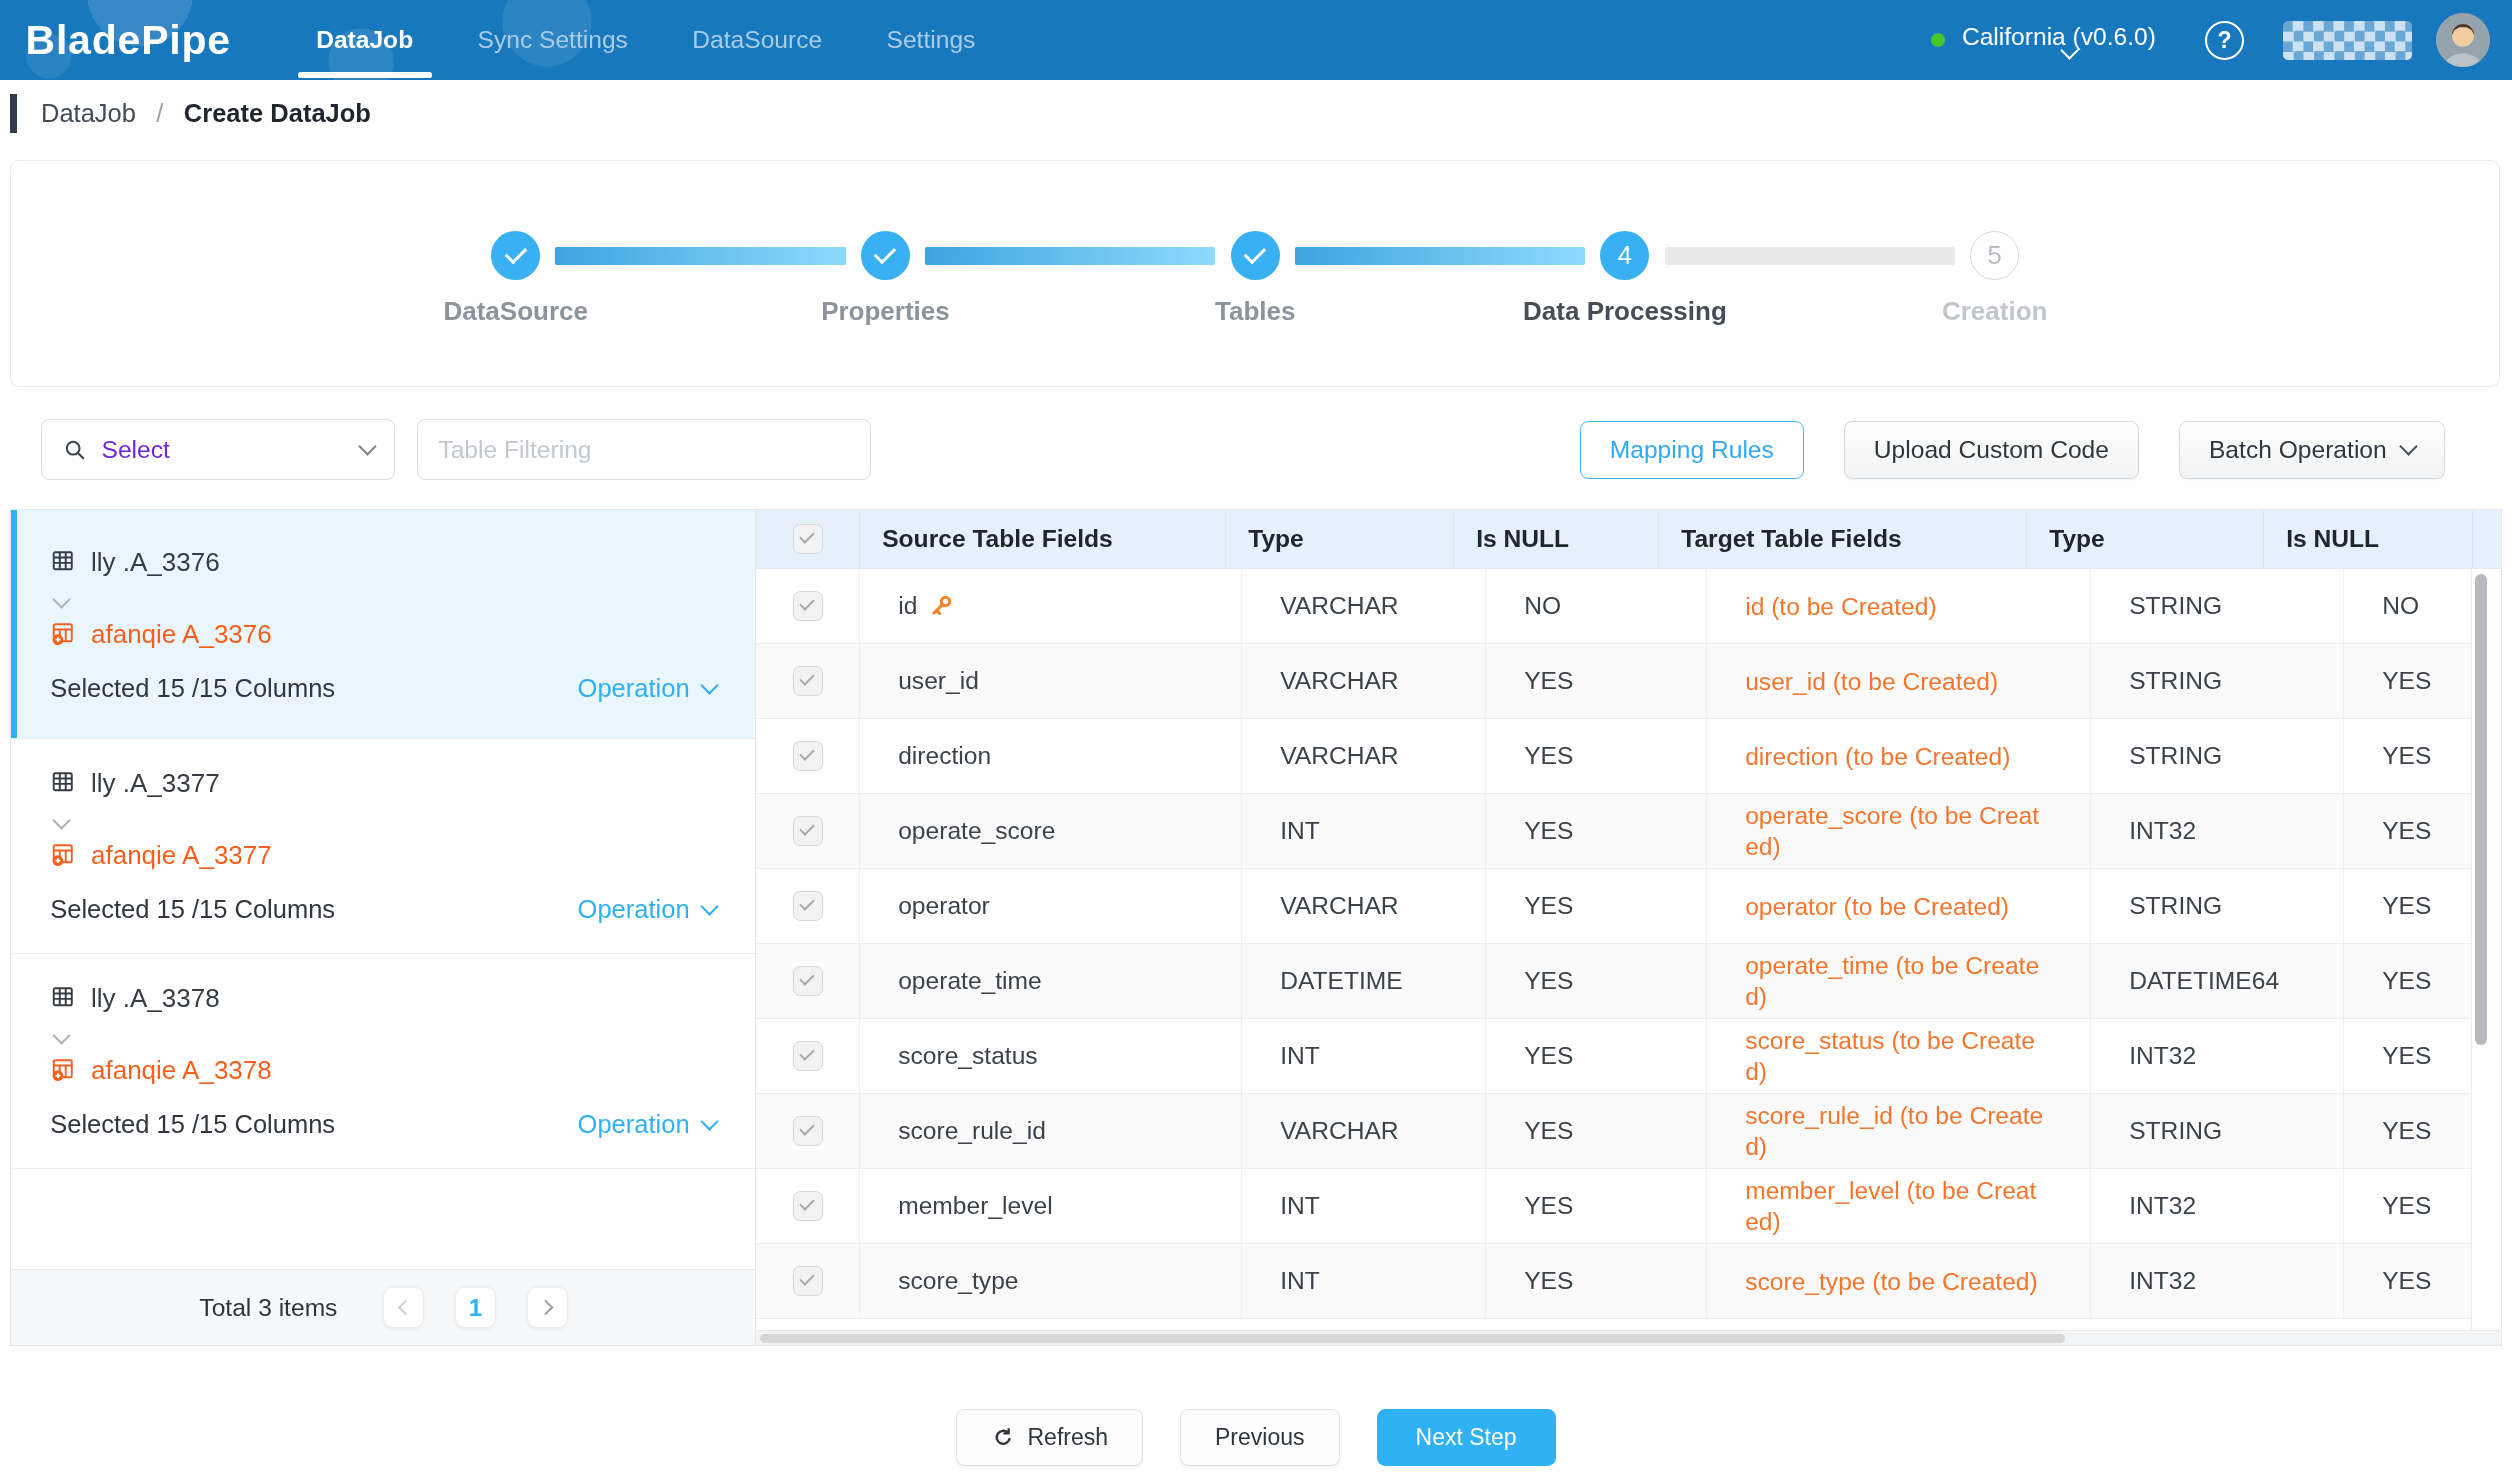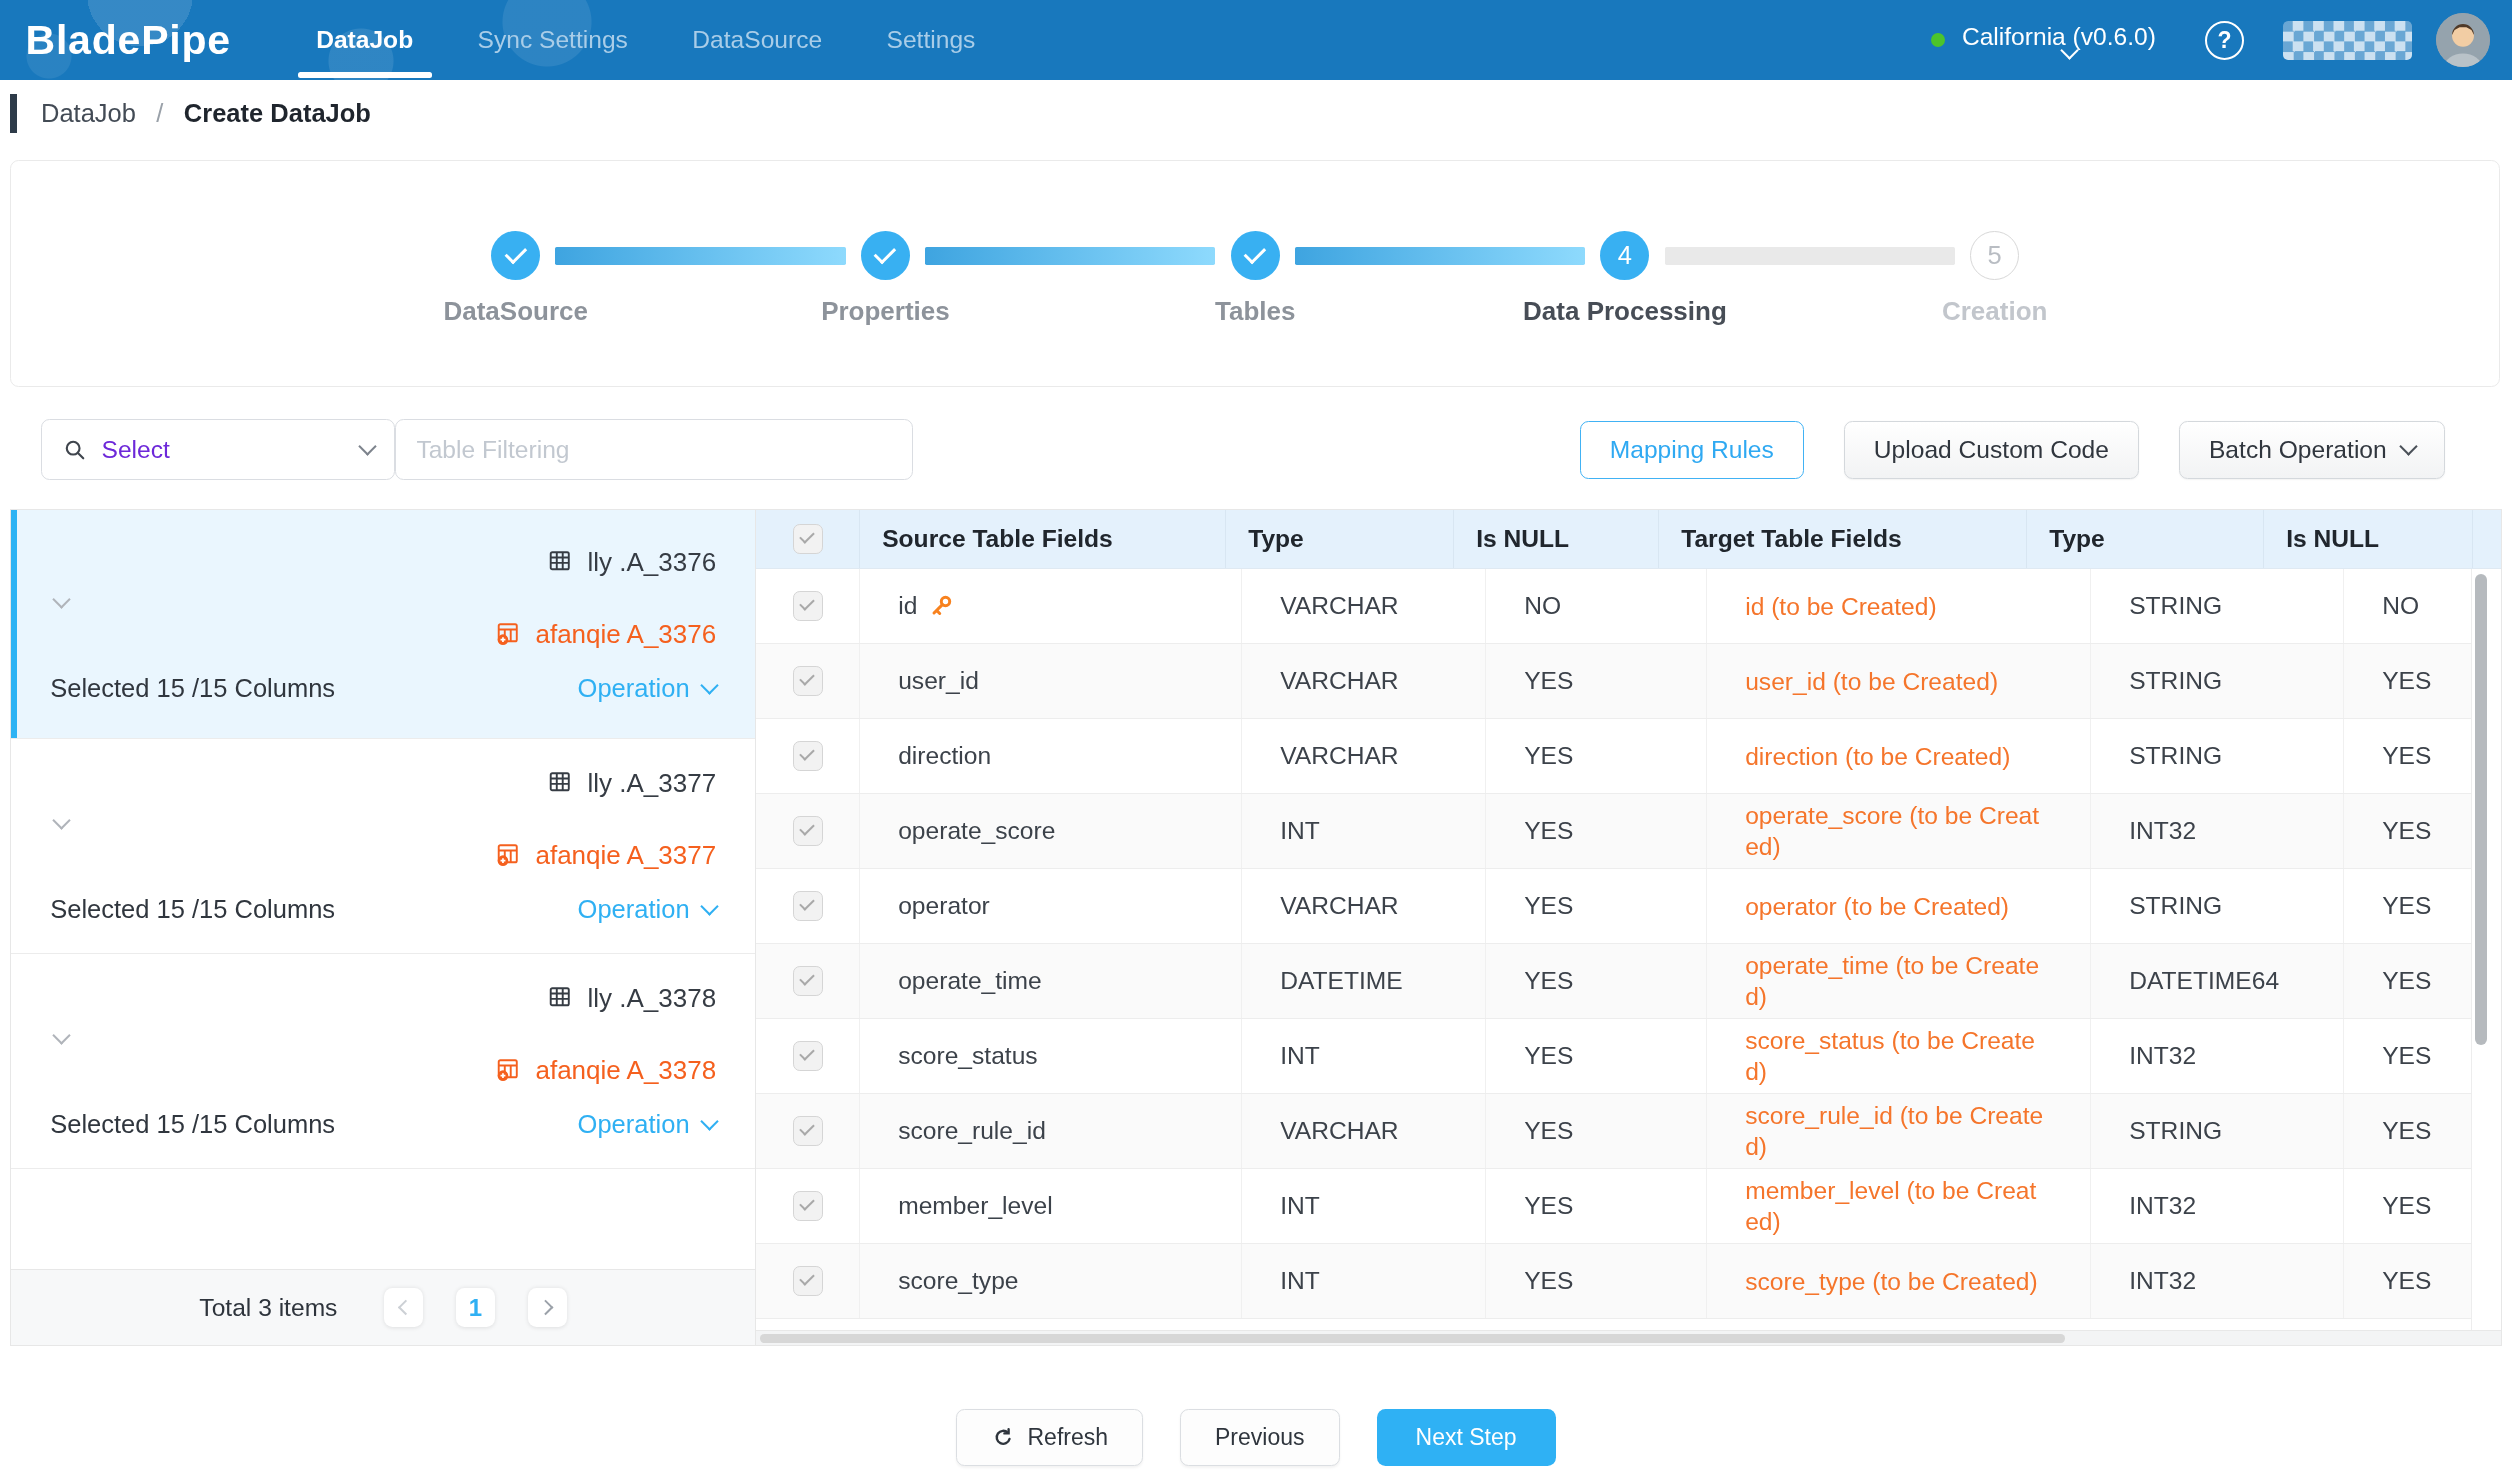--- a/index.html
+++ b/index.html
@@ -51,21 +51,21 @@
   .st-pending .step-label{color:#c2c6cc;}
   .conn{flex:1;height:18px;margin:0 15.3px;border-radius:1.7px;}
   .conn.blue{background:linear-gradient(90deg,#3ea4e0,#8edafd);}
   .conn.gray{background:#e9e9e9;}
 
   
   .toolbar{position:absolute;top:419px;left:41px;right:67px;height:61px;display:flex;align-items:center;}
   .select-box,.filter-box{height:61px;border:0.8px solid #dadde2;border-radius:8.5px;display:flex;align-items:center;
         box-sizing:border-box;background:#fff;padding:0 20.4px;cursor:text;}
   .select-box{width:354px;cursor:pointer;}
-  .filter-box{width:518px;}
+  .filter-box{width:454px;margin-left:22px;}
   .search-ic{display:flex;margin-right:13.6px;}
   .ph{font-size:24.6px;color:#6d28d9;flex:1;}
   .filter-box .ph{color:#c2c8d0;}
   .select-box .chev{color:#7d838c;margin-top:-5.1px;}
   .toolbar-right{margin-left:auto;display:flex;gap:40px;}
   .btn{height:58px;border-radius:8.5px;display:flex;align-items:center;justify-content:center;
         font-size:24.6px;box-sizing:border-box;cursor:pointer;white-space:nowrap;}
   .btn-outline-blue{border:1.7px solid #41b2f4;color:#2fa9f2;background:#fff;padding:0 29px;}
   .btn-default{border:0.8px solid #d4d8dc;color:#30363e;background:linear-gradient(#ffffff,#f2f3f4);
         padding:0 29px;box-shadow:0 0.8px 1.7px rgba(0,0,0,.05);}
@@ -73,21 +73,21 @@
 
   
   .content{position:absolute;top:509px;left:10.2px;width:2492px;height:837px;border:0.8px solid #e7e7e7;
         box-sizing:border-box;display:flex;background:#fff;}
   .left-panel{width:745px;flex:none;border-right:0.8px solid #e7e7e7;display:flex;flex-direction:column;box-sizing:border-box;}
   .list-item{position:relative;border-bottom:0.8px solid #ececec;padding:29px 39px 0 39px;box-sizing:border-box;height:215px;background:#fff;cursor:pointer;}
   .list-item:first-child{height:229px;padding-top:37px;}
   .list-item.selected{background:#eaf6fe;}
   .sel-bar{display:none;position:absolute;left:0;top:0;bottom:0;width:6px;background:#2db3f4;}
   .list-item.selected .sel-bar{display:block;}
-  .li-row{display:flex;align-items:center;gap:15.3px;justify-content:flex-end;}
+  .li-row{display:flex;align-items:center;gap:15.3px;}
   .li-source{font-size:26px;color:#363c44;}
   .li-chev{margin:15.3px 0 13.6px 5.1px;height:12px;}
   .li-chev .chev{color:#b0b4ba;}
   .li-target{font-size:26px;color:#f5601e;}
   .li-foot{display:flex;align-items:center;justify-content:space-between;margin-top:24px;}
   .li-selected{font-size:25.5px;color:#30363e;}
   .li-op{display:flex;align-items:center;gap:13.6px;color:#2fb0f3;font-size:25.5px;cursor:pointer;}
   .li-op .chev{margin-top:-5.1px;}
   .spacer{flex:1;background:#fff;}
   .panel-footer{height:76px;flex:none;background:#f7f8f9;border-top:0.8px solid #e7e7e7;display:flex;

